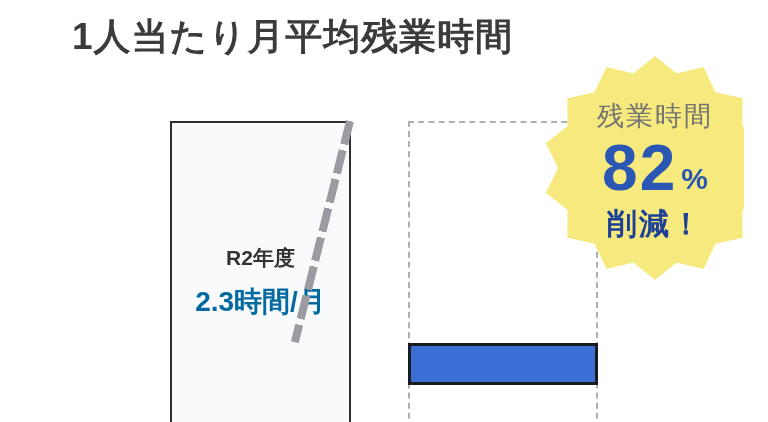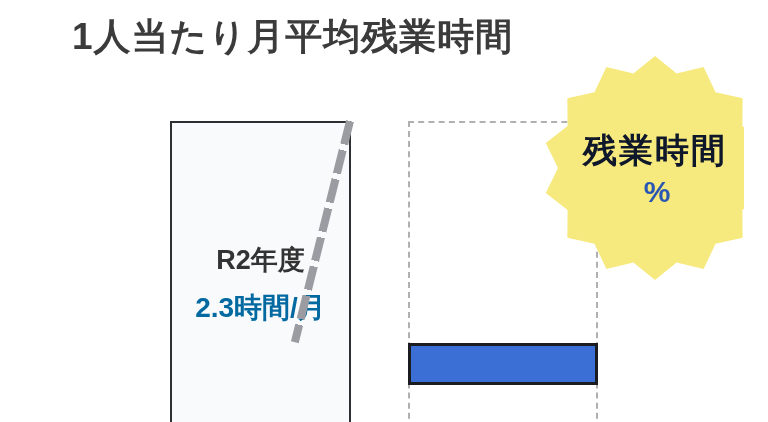--- a/index.html
+++ b/index.html
@@ -19,21 +19,21 @@
     letter-spacing:1px;white-space:nowrap;
   }
   
   .bar-r2{
     position:absolute;left:170px;top:121px;width:177px;height:260px;
     background:#f8fafc;border:2px solid #2e2f33;
     display:flex;flex-direction:column;align-items:center;
     padding-top:124px;box-sizing:content-box;
   }
   .bar-label{
-    font-size:27px;font-weight:800;color:#333;line-height:1;white-space:nowrap;
+    font-size:21px;font-weight:800;color:#333;line-height:1;white-space:nowrap;
   }
   .bar-value{
     margin-top:20px;font-size:28px;font-weight:800;color:#0369a1;line-height:1;white-space:nowrap;
   }
   
   .decline-line{
     position:absolute;left:346px;top:121px;width:8px;height:228px;
     transform:rotate(14deg);transform-origin:50% 0;
     background:repeating-linear-gradient(to bottom,#9b9ca1 0 24px,transparent 24px 30px);
   }
@@ -52,21 +52,21 @@
   .badge{
     position:absolute;left:540px;top:50px;width:230px;height:236px;
   }
   .badge svg{position:absolute;left:0;top:0;}
   .badge-content{
     position:absolute;left:0;top:0;width:230px;height:236px;
     display:flex;flex-direction:column;align-items:center;justify-content:center;
     padding-top:6px;box-sizing:border-box;
   }
   .badge-line1{
-    font-size:34px;font-weight:700;color:#0f172a;letter-spacing:2px;line-height:1;white-space:nowrap;
+    font-size:27px;font-weight:400;color:#737373;letter-spacing:2px;line-height:1;white-space:nowrap;
   }
   .badge-number-row{
     display:flex;align-items:flex-end;margin-top:10px;line-height:1;
   }
   .badge-percent{
     font-size:64px;font-weight:800;color:#2a56b4;line-height:0.9;letter-spacing:2px;
   }
   .badge-percent-sign{
     font-size:30px;font-weight:800;color:#2a56b4;margin-left:4px;margin-bottom:3px;
   }
@@ -93,18 +93,20 @@
 
   <div class="bar-r5-solid"></div>
 
   <div class="badge">
     <svg width="230" height="236" viewBox="0 0 230 236">
       <polygon points="115,6 136.6,23.4 163.6,17.1 175.5,42.2 202.6,48.2 202.4,75.9 224.2,93.1 212,118 224.2,142.9 202.4,160.1 202.6,187.8 175.5,193.8 163.6,218.9 136.6,212.6 115,230 93.4,212.6 66.4,218.9 54.5,193.8 27.4,187.8 27.6,160.1 5.8,142.9 18,118 5.8,93.1 27.6,75.9 27.4,48.2 54.5,42.2 66.4,17.1 93.4,23.4" fill="#f6e97d"></polygon>
     </svg>
     <div class="badge-content">
       <div class="badge-line1">残業時間</div>
       <div class="badge-number-row">
+        <span class="badge-percent">82</span>
         <span class="badge-percent-sign">%</span>
       </div>
+      <div class="badge-line3">削減！</div>
     </div>
   </div>
 
 </div>
 
 </body></html>

